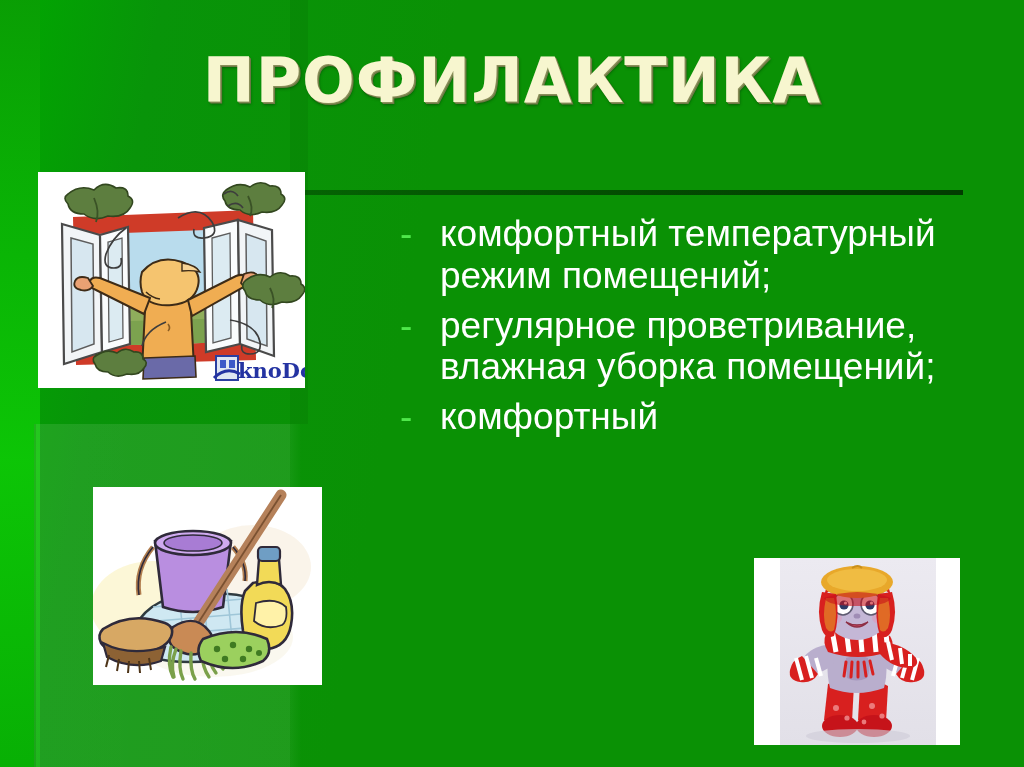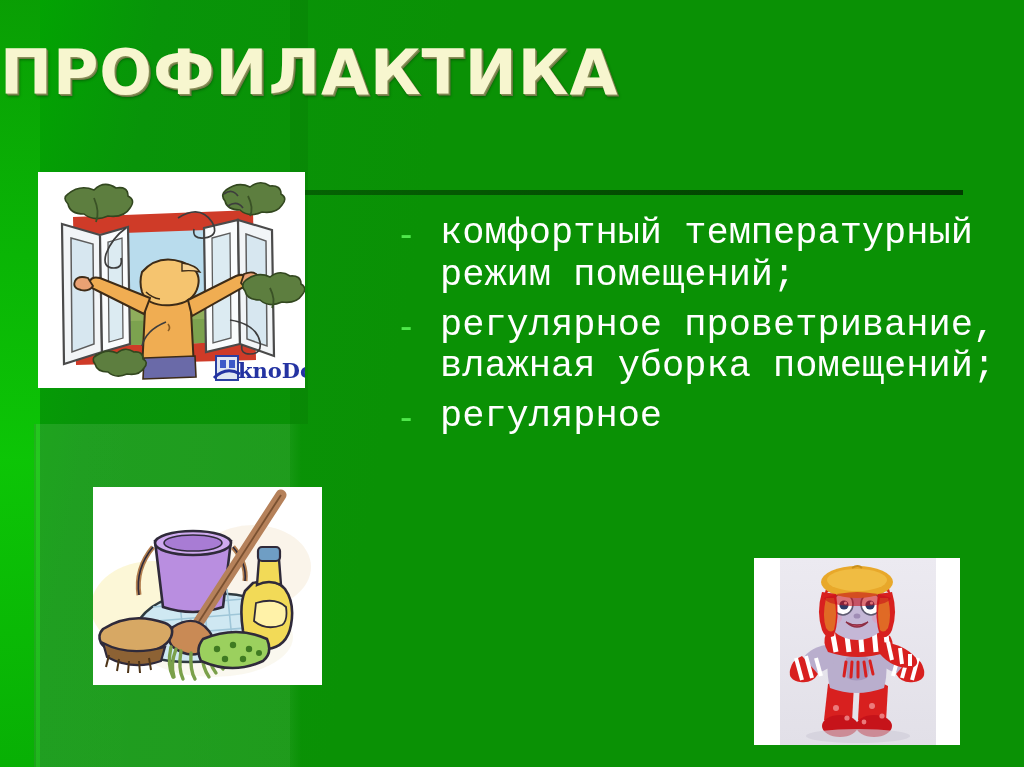--- a/index.html
+++ b/index.html
@@ -57,22 +57,23 @@
     top: 0;
     width: 18px;
     height: 424px;
     background: rgba(0,0,0,.06);
   }
 
   
   .title {
     position: absolute;
     left: 0;
-    top: 42px;
+    top: 50px;
     width: 1024px;
+    text-align: center;
     font-family: "DejaVu Sans", sans-serif;
     font-size: 62px;
     font-weight: 700;
     letter-spacing: 1px;
     line-height: 1;
     color: #f7f6cf;
     text-shadow:
        1px 1px 0 #8a8f5a,
        2px 2px 0 #6f7a46,
        2px 3px 3px rgba(0,0,0,.35);
@@ -108,21 +109,20 @@
   .bullet .dash {
     position: absolute;
     left: 2px;
     top: 0;
     color: #4fe84b;
     font-size: 37px;
     line-height: 1.13;
   }
   .bullet .btext {
     display: block;
-    font-family: Liberation Mono, monospace;
   }
   .bullet-3 { margin-top: 2px; }
   .bullet-3 .btext2 {
     display: block;
     margin-top: 14px;
   }
 
   
   .pic {
     position: absolute;
@@ -157,21 +157,21 @@
       <span class="btext">комфортный температурный режим помещений;</span>
     </div>
 
     <div class="bullet bullet-2">
       <span class="dash">-</span>
       <span class="btext">регулярное проветривание, влажная уборка помещений;</span>
     </div>
 
     <div class="bullet bullet-3">
       <span class="dash">-</span>
-      <span class="btext">регулярное</span>
+      <span class="btext">комфортный</span>
     </div>
 
   </div>
 
   <div class="pic pic-window">
     <svg class="svg-full" viewBox="0 0 267 216" xmlns="http://www.w3.org/2000/svg">
       <rect x="0" y="0" width="267" height="216" fill="#ffffff"></rect>
 
       <path d="M35 45 L215 38 L218 188 L38 193 Z" fill="#cf3b28"></path>
 

